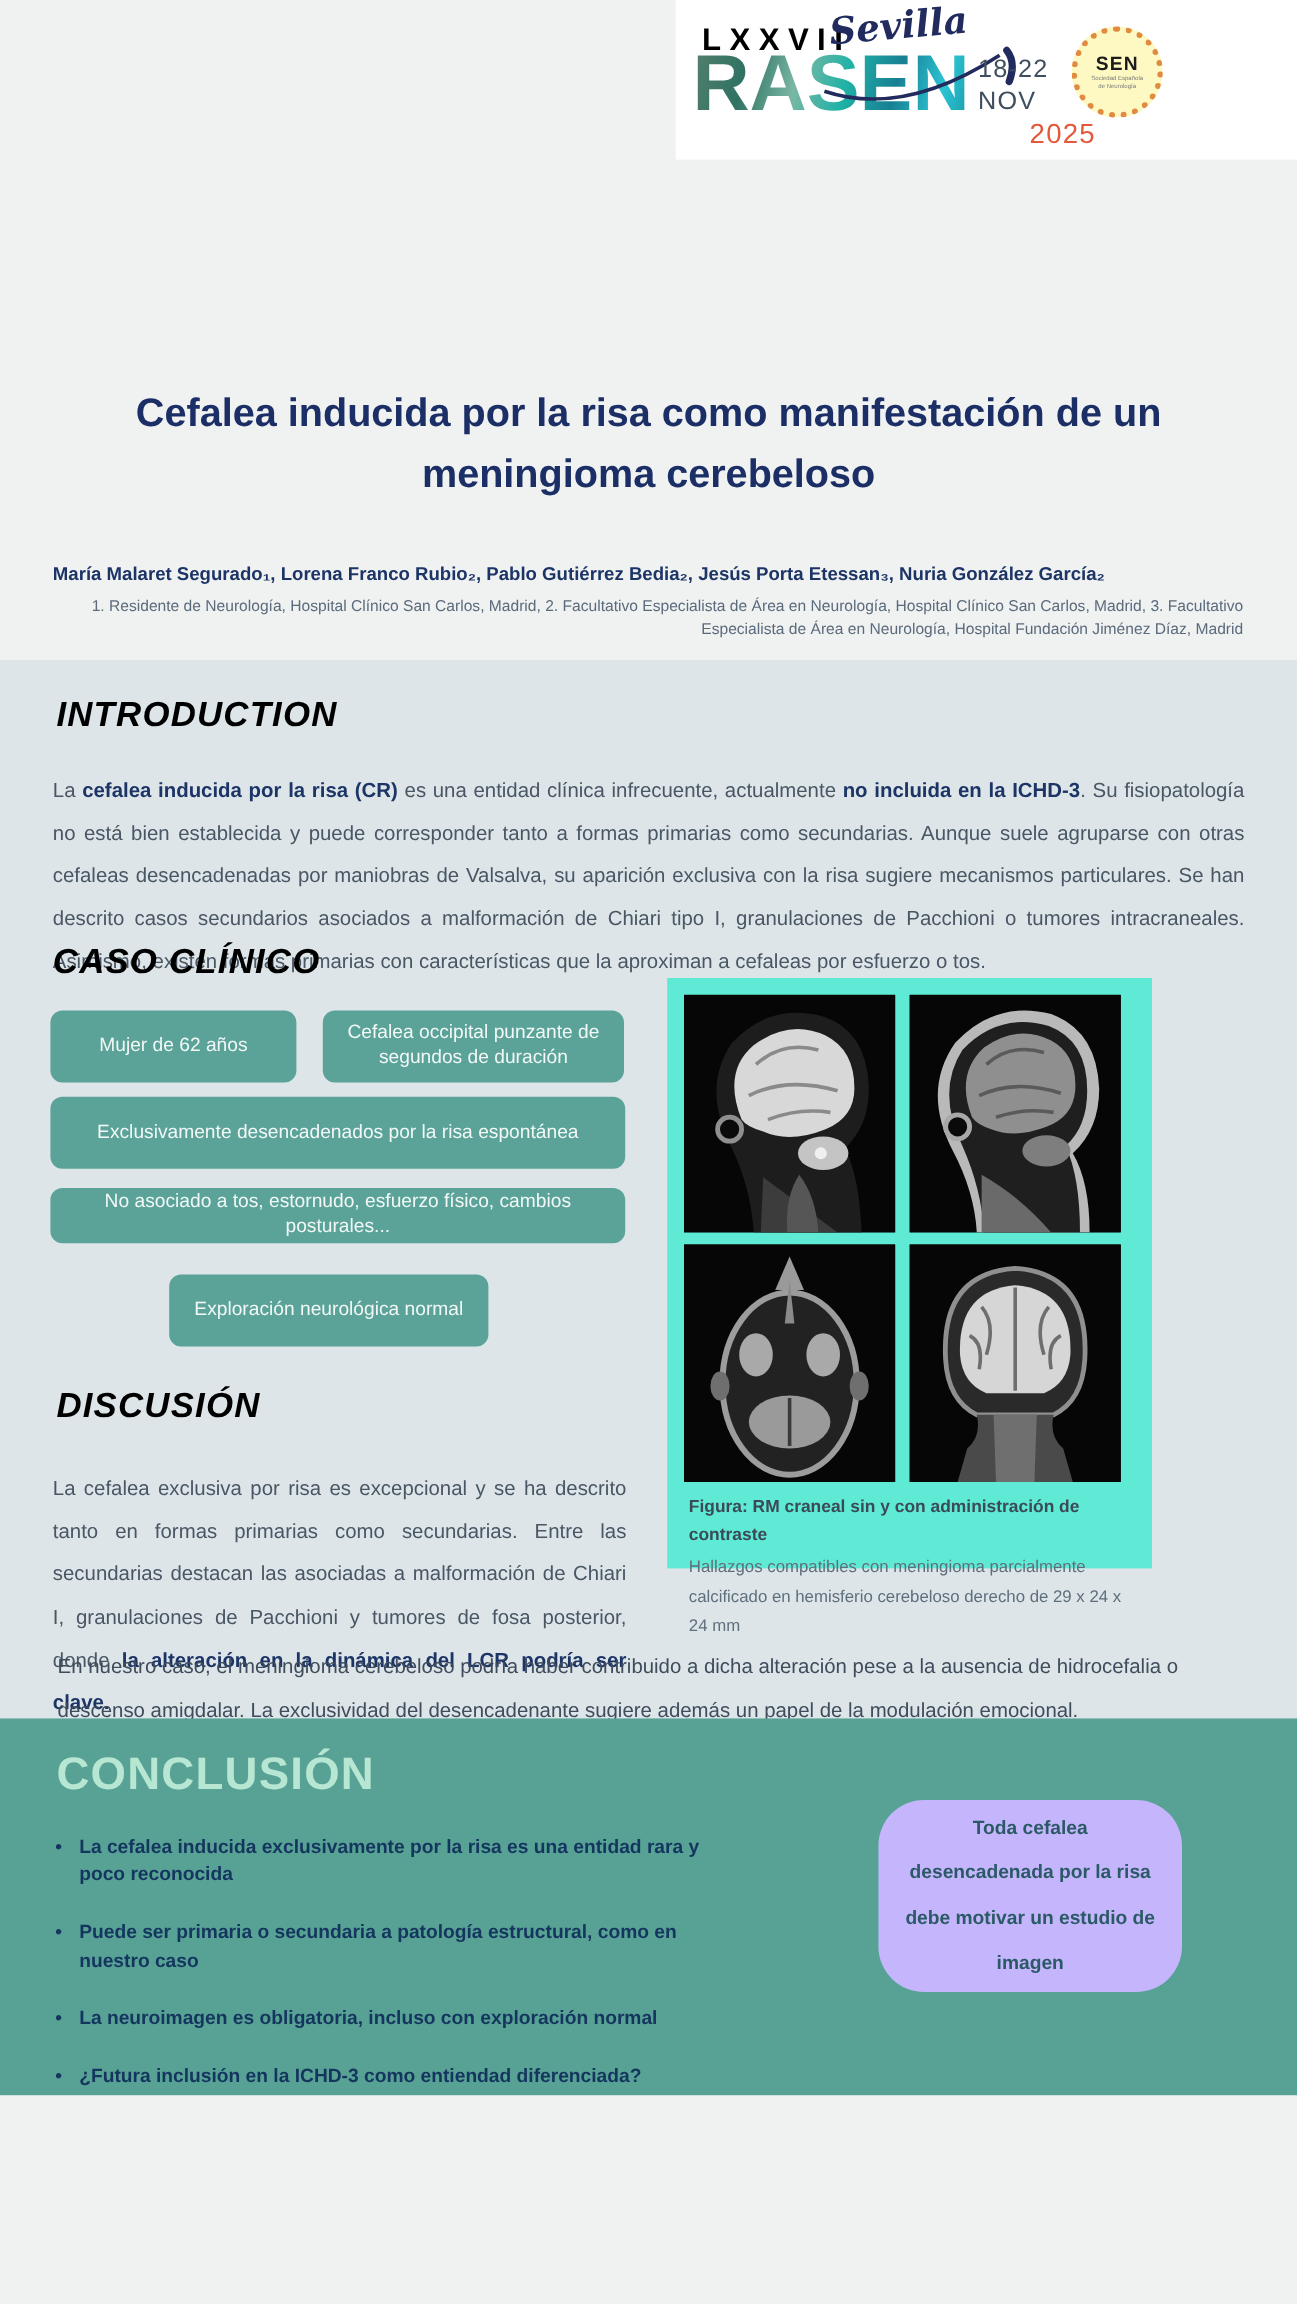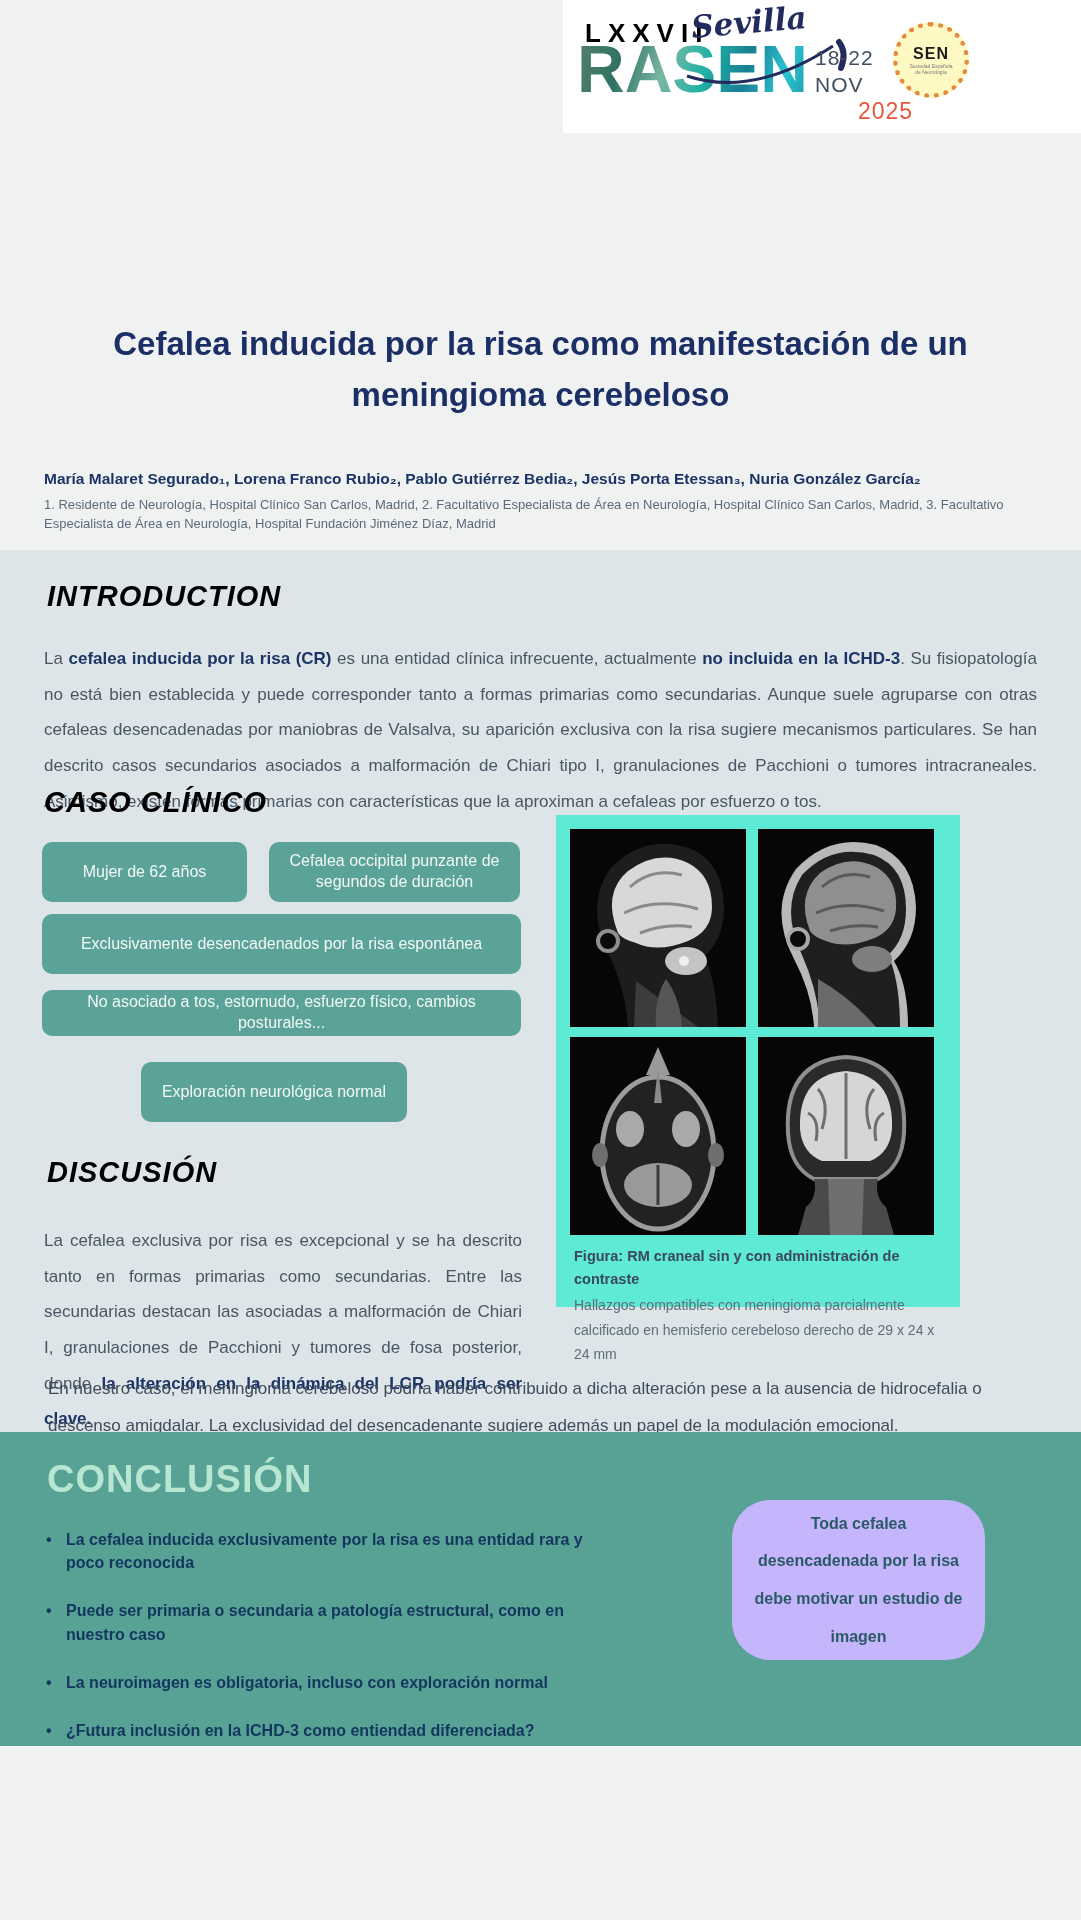--- a/index.html
+++ b/index.html
@@ -19,21 +19,21 @@
   .dates .year{color:#e2593c;font-size:23px;margin-left:43px;}
   .sen-logo{position:absolute;left:330px;top:22px;width:66px;height:66px;border:5px dotted #e08b3f;border-radius:50%;
     display:flex;flex-direction:column;align-items:center;justify-content:center;background:#fef9c3;}
   .sen-acronym{font-size:16px;font-weight:bold;color:#1c1c1c;letter-spacing:1px;}
   .sen-name{font-size:5px;color:#7a7a7a;text-align:center;line-height:1.2;width:50px;}
 
   
   .title{position:absolute;left:0;top:296px;width:100%;box-sizing:border-box;padding:0 80px;text-align:center;
     font-size:33px;font-weight:600;line-height:1.55;color:#1b2f66;}
   .authors{position:absolute;left:44px;top:470px;width:1000px;font-size:15.5px;font-weight:bold;color:#1c3566;}
-  .affiliations{position:absolute;left:44px;top:496px;width:992px;font-size:13px;line-height:1.45;color:#5b6b7c;}
+  .affiliations{position:absolute;left:44px;top:496px;width:992px;font-size:13px;line-height:1.45;color:#5b6b7c;text-align:right;}
 
   
   .main-band{position:absolute;left:0;top:550px;width:1081px;height:882px;background:#dde5e8;}
   .sec-heading{position:absolute;font-size:29px;font-weight:bold;letter-spacing:1px;color:#000000;font-style:italic;}
   .intro-heading{left:47px;top:30px;}
   .caso-heading{left:44px;top:236px;}
   .disc-heading{left:47px;top:606px;}
   .para{font-size:17px;color:#495664;line-height:2.1;text-align:justify;text-align-last:left;}
   .para .nb{font-weight:bold;color:#1c3566;}
   .intro-para{position:absolute;left:44px;top:74px;width:993px;}

